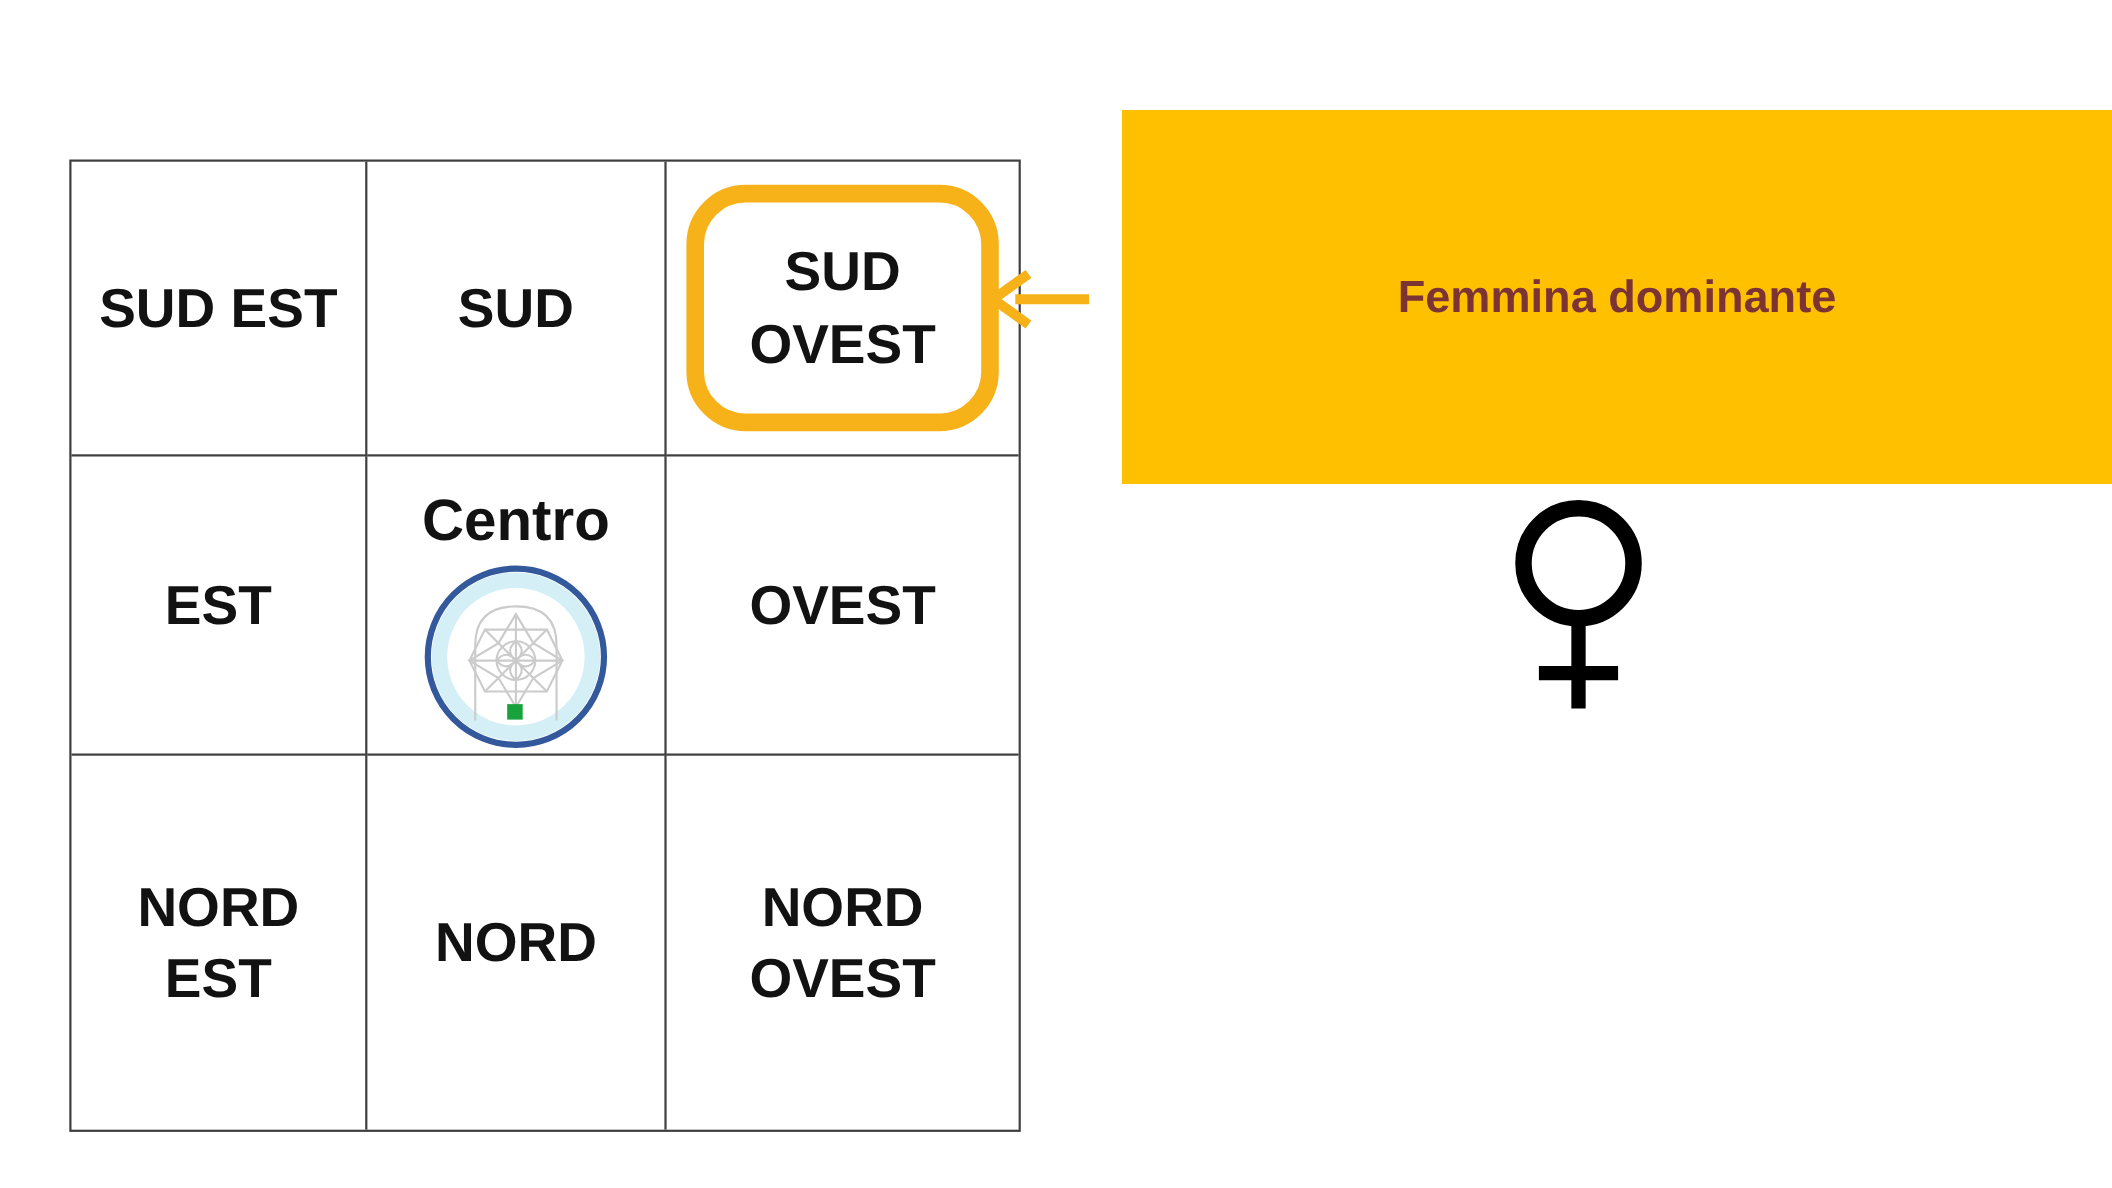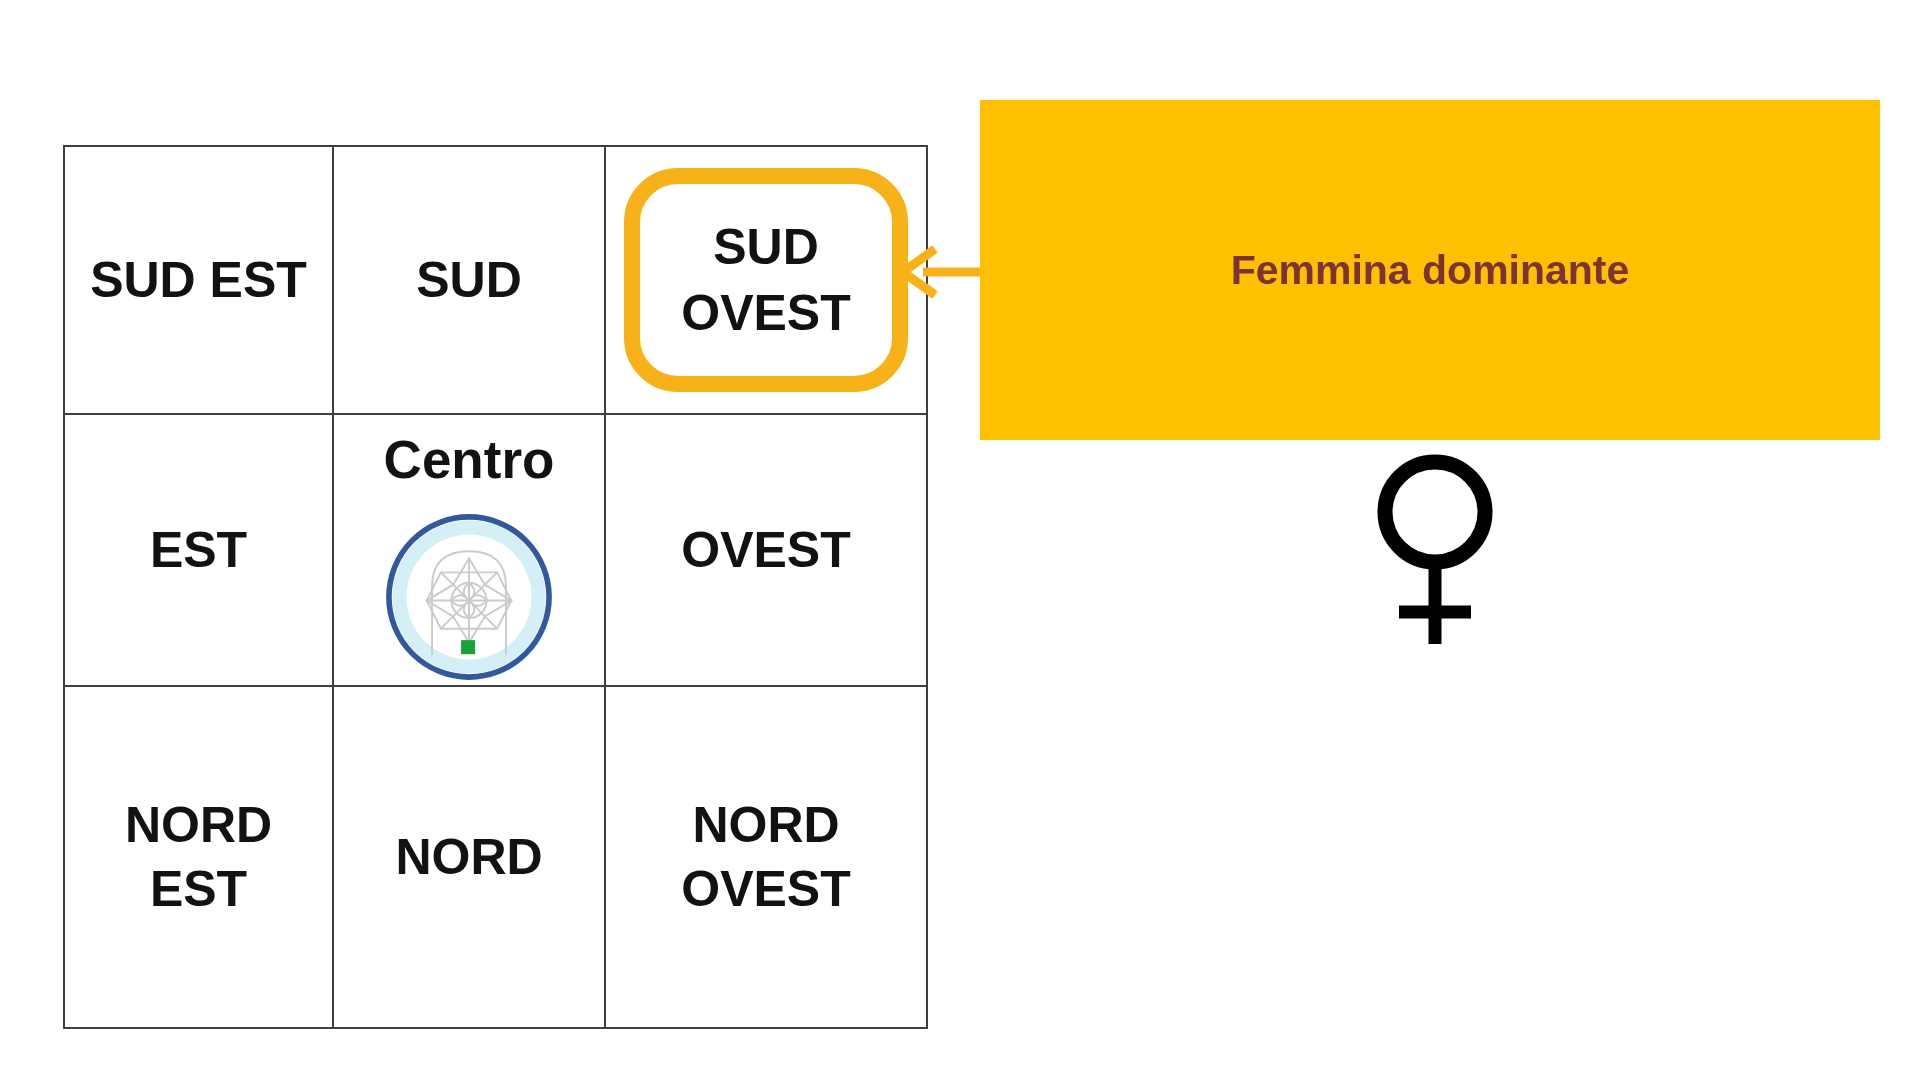--- a/index.html
+++ b/index.html
@@ -13,21 +13,21 @@
     box-sizing:border-box;border:2px solid #3f3f3f;
     display:grid;grid-template-columns:269px 272px auto;grid-template-rows:268px 272px auto;
   }
   .cell{
     border-right:2px solid #3f3f3f;border-bottom:2px solid #3f3f3f;
     display:flex;flex-direction:column;align-items:center;justify-content:center;
     font-weight:bold;font-size:50px;line-height:64px;color:#121212;text-align:center;
   }
   .cell:nth-child(3n){border-right:none;}
   .cell:nth-child(n+7){border-bottom:none;}
-  .cell-centro{justify-content:space-between;padding-top:16px;}
+  .cell-centro{justify-content:flex-end;padding-top:16px;}
   .centro-label{font-size:53px;line-height:58px;}
   .logo{margin-top:6px;}
   
   .highlight{
     box-sizing:border-box;width:284px;height:224px;border:16px solid #F7B219;
     border-radius:54px;display:flex;flex-direction:column;align-items:center;justify-content:center;
     line-height:66px;background:#ffffff;
   }
   
   .arrow-svg{position:absolute;left:893px;top:240px;}
@@ -104,21 +104,21 @@
 
   </div>
 
   <svg class="arrow-svg" width="97" height="64" viewBox="0 0 97 64">
     <g fill="none" stroke-width="9" stroke="#F7B219">
       <line x1="30" y1="32" x2="97" y2="32"></line>
       <polyline points="42,9 10,32 42,55"></polyline>
     </g>
   </svg>
 
-  <div class="callout" style="background-color: rgb(255, 192, 0); color: rgb(123, 51, 51);">
+  <div class="callout" style="background-color: rgb(255, 192, 0); color: rgb(123, 51, 51); margin-left: 40px;">
     <div>Femmina dominante</div>
   </div>
 
   <svg class="female-svg" width="120" height="200" viewBox="0 0 120 200">
     <g fill="none" stroke-width="15" stroke-linecap="butt" stroke="#000000">
       <circle cx="60" cy="62" r="50"></circle>
       <line x1="60" y1="112" x2="60" y2="194" stroke-width="13"></line>
       <line x1="24" y1="162" x2="96" y2="162" stroke-width="13"></line>
     </g>
   </svg>

